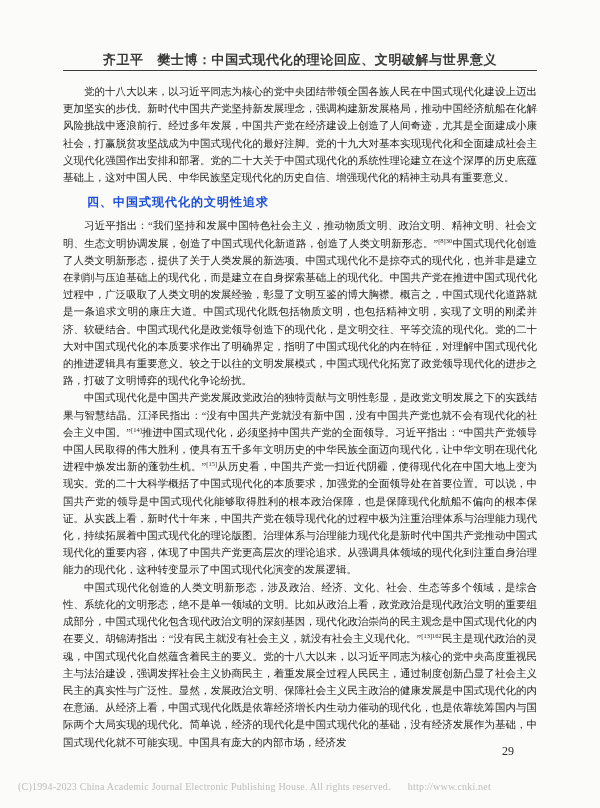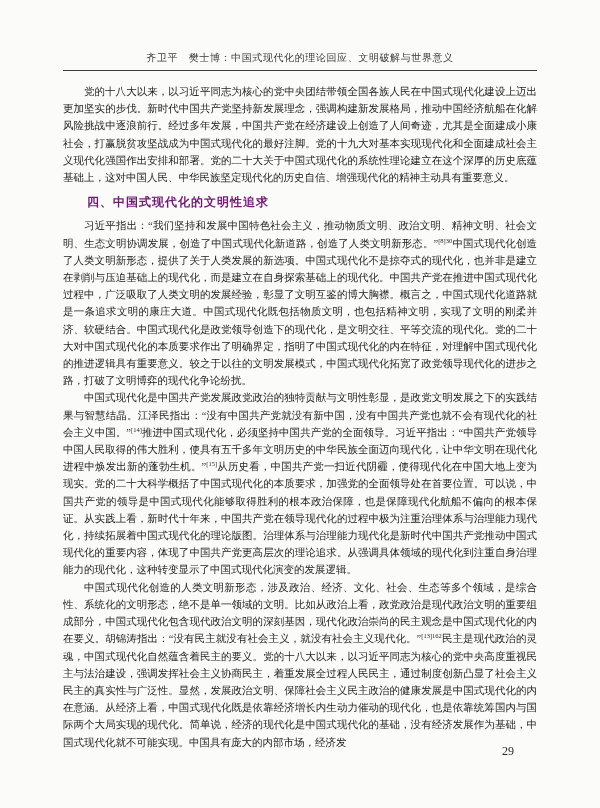--- a/index.html
+++ b/index.html
@@ -12,24 +12,24 @@
     position: relative;
     width: 600px; height: 808px;
     background: #fbfbf9;
     overflow: hidden;
     color: #1c1c1c;
   }
   .running-header {
     position: absolute;
     top: 51px; left: 63px; right: 63px;
     text-align: center;
-    font-size: 10px;
+    font-size: 13px;
     letter-spacing: 0.6px;
     color: #3a3a3a;
-    font-weight: normal;
+    font-weight: bold;
   }
   .header-rule {
     position: absolute;
     top: 70px; left: 63px; right: 63px;
     height: 0;
     border-top: 1.4px solid #3c3c3c;
   }
   .body-text {
     position: absolute;
     top: 83px; left: 63px;
@@ -42,21 +42,21 @@
   }
   .prose {
     margin: 0;
     text-indent: 2em;
   }
   .section-heading {
     font-family: "Liberation Sans", "DejaVu Sans", sans-serif;
     font-weight: bold;
     font-size: 12px;
     letter-spacing: 1px;
-    color: #701a75;
+    color: #1d4ed8;
     margin: 8px 0 6px 0;
     text-indent: 2em;
   }
   .prose sup {
     font-size: 6.5px;
     line-height: 0;
     vertical-align: super;
     letter-spacing: 0;
   }
   .page-number {
@@ -89,14 +89,17 @@
   <div class="body-text">
     <p class="prose">党的十八大以来，以习近平同志为核心的党中央团结带领全国各族人民在中国式现代化建设上迈出更加坚实的步伐。新时代中国共产党坚持新发展理念，强调构建新发展格局，推动中国经济航船在化解风险挑战中逐浪前行。经过多年发展，中国共产党在经济建设上创造了人间奇迹，尤其是全面建成小康社会，打赢脱贫攻坚战成为中国式现代化的最好注脚。党的十九大对基本实现现代化和全面建成社会主义现代化强国作出安排和部署。党的二十大关于中国式现代化的系统性理论建立在这个深厚的历史底蕴基础上，这对中国人民、中华民族坚定现代化的历史自信、增强现代化的精神主动具有重要意义。</p>
     <h3 class="section-heading">四、中国式现代化的文明性追求</h3>
     <p class="prose">习近平指出：“我们坚持和发展中国特色社会主义，推动物质文明、政治文明、精神文明、社会文明、生态文明协调发展，创造了中国式现代化新道路，创造了人类文明新形态。”<sup>[8]30</sup>中国式现代化创造了人类文明新形态，提供了关于人类发展的新选项。中国式现代化不是掠夺式的现代化，也并非是建立在剥削与压迫基础上的现代化，而是建立在自身探索基础上的现代化。中国共产党在推进中国式现代化过程中，广泛吸取了人类文明的发展经验，彰显了文明互鉴的博大胸襟。概言之，中国式现代化道路就是一条追求文明的康庄大道。中国式现代化既包括物质文明，也包括精神文明，实现了文明的刚柔并济、软硬结合。中国式现代化是政党领导创造下的现代化，是文明交往、平等交流的现代化。党的二十大对中国式现代化的本质要求作出了明确界定，指明了中国式现代化的内在特征，对理解中国式现代化的推进逻辑具有重要意义。较之于以往的文明发展模式，中国式现代化拓宽了政党领导现代化的进步之路，打破了文明博弈的现代化争论纷扰。</p>
     <p class="prose">中国式现代化是中国共产党发展政党政治的独特贡献与文明性彰显，是政党文明发展之下的实践结果与智慧结晶。江泽民指出：“没有中国共产党就没有新中国，没有中国共产党也就不会有现代化的社会主义中国。”<sup>[14]</sup>推进中国式现代化，必须坚持中国共产党的全面领导。习近平指出：“中国共产党领导中国人民取得的伟大胜利，使具有五千多年文明历史的中华民族全面迈向现代化，让中华文明在现代化进程中焕发出新的蓬勃生机。”<sup>[15]</sup>从历史看，中国共产党一扫近代阴霾，使得现代化在中国大地上变为现实。党的二十大科学概括了中国式现代化的本质要求，加强党的全面领导处在首要位置。可以说，中国共产党的领导是中国式现代化能够取得胜利的根本政治保障，也是保障现代化航船不偏向的根本保证。从实践上看，新时代十年来，中国共产党在领导现代化的过程中极为注重治理体系与治理能力现代化，持续拓展着中国式现代化的理论版图。治理体系与治理能力现代化是新时代中国共产党推动中国式现代化的重要内容，体现了中国共产党更高层次的理论追求。从强调具体领域的现代化到注重自身治理能力的现代化，这种转变显示了中国式现代化演变的发展逻辑。</p>
     <p class="prose">中国式现代化创造的人类文明新形态，涉及政治、经济、文化、社会、生态等多个领域，是综合性、系统化的文明形态，绝不是单一领域的文明。比如从政治上看，政党政治是现代政治文明的重要组成部分，中国式现代化包含现代政治文明的深刻基因，现代化政治崇尚的民主观念是中国式现代化的内在要义。胡锦涛指出：“没有民主就没有社会主义，就没有社会主义现代化。”<sup>[13]162</sup>民主是现代政治的灵魂，中国式现代化自然蕴含着民主的要义。党的十八大以来，以习近平同志为核心的党中央高度重视民主与法治建设，强调发挥社会主义协商民主，着重发展全过程人民民主，通过制度创新凸显了社会主义民主的真实性与广泛性。显然，发展政治文明、保障社会主义民主政治的健康发展是中国式现代化的内在意涵。从经济上看，中国式现代化既是依靠经济增长内生动力催动的现代化，也是依靠统筹国内与国际两个大局实现的现代化。简单说，经济的现代化是中国式现代化的基础，没有经济发展作为基础，中国式现代化就不可能实现。中国具有庞大的内部市场，经济发</p>
   </div>
 
   <div class="page-number">29</div>
 
+  <div class="footer">
+    <span>(C)1994-2023 China Academic Journal Electronic Publishing House. All rights reserved.</span><span class="footer-url">http://www.cnki.net</span>
+  </div>
 
 </div>
 
 </body></html>

